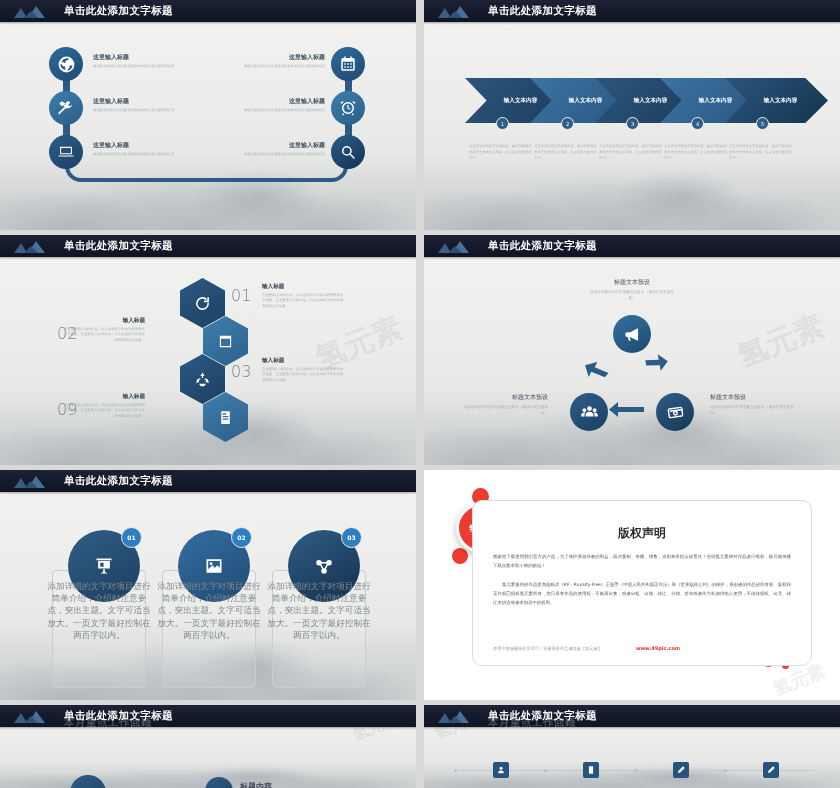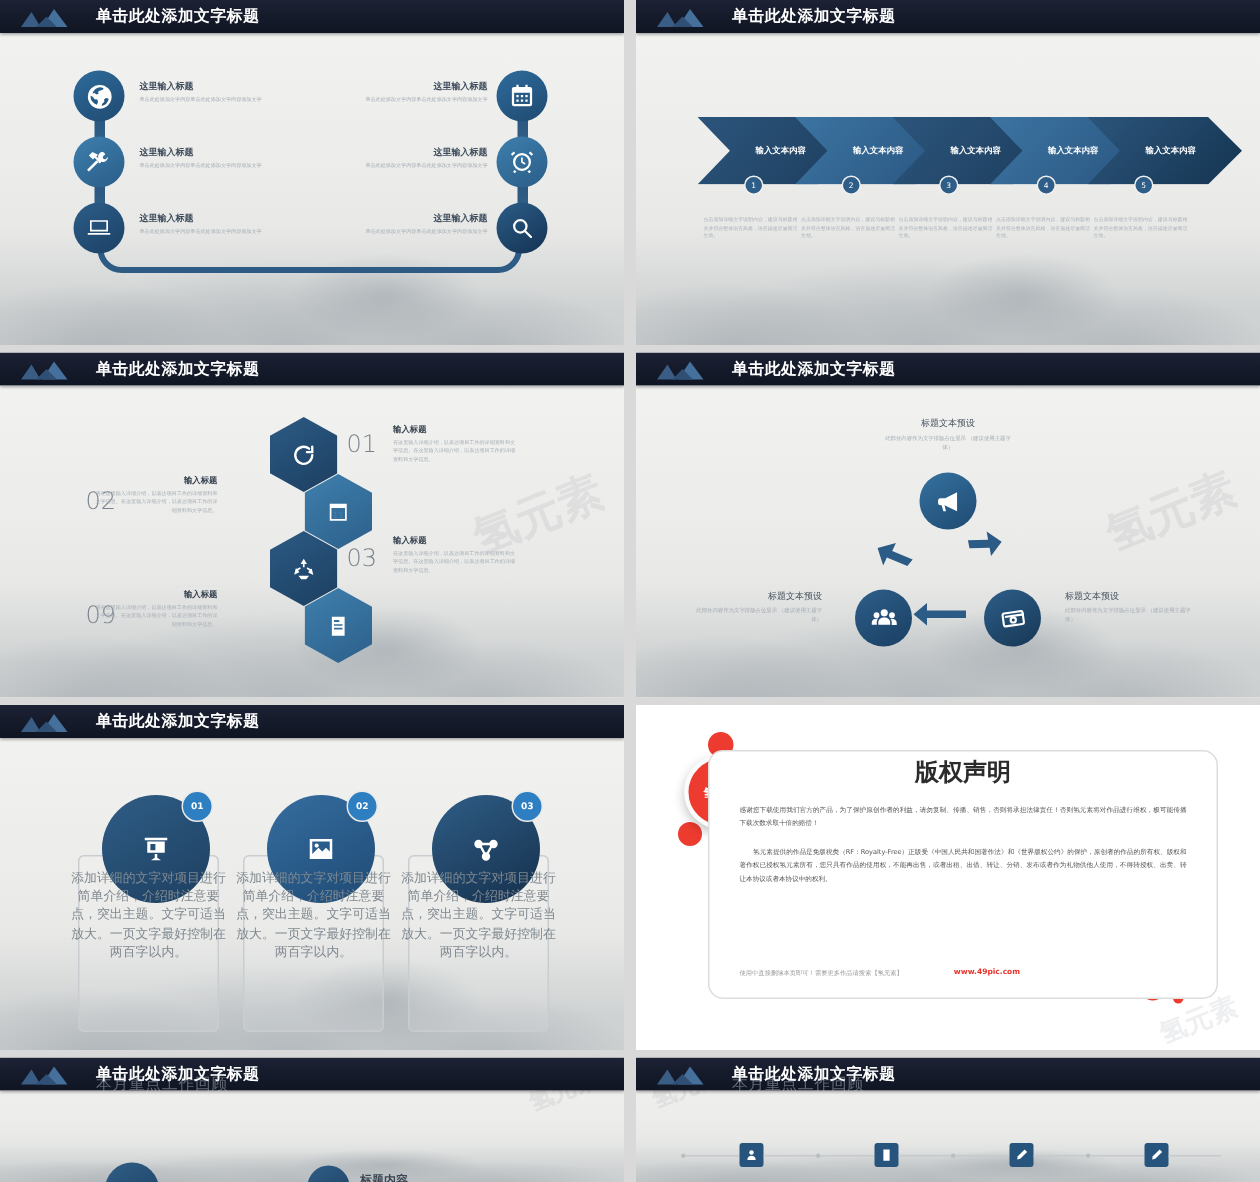--- a/index.html
+++ b/index.html
@@ -105,22 +105,22 @@
               display:flex;align-items:center;justify-content:center;
               border:1px solid #e9eaea; }
   .c5-txt { position:absolute; width:104px; text-align:center;
             font-size:8.6px; color:#7f888f; line-height:1.42;
             font-family:"DejaVu Sans","Liberation Sans",sans-serif;}
 
   
   .cp { position:absolute; inset:0; background:#ffffff; }
   .cp-card { position:absolute; left:48px; top:30px; width:340px; height:166px;
              border:1px solid #ddd; border-radius:10px; background:#fff;}
-  .cp-h { text-align:center; font-size:16px; font-weight:bold; color:#2b2b2b;
-          margin-top:4px;}
+  .cp-h { text-align:center; font-size:12px; font-weight:bold; color:#2b2b2b;
+          margin-top:24px;}
   .cp-p { margin:10px 20px 0 20px; font-size:4.4px; color:#555; line-height:2.05;
           text-align:justify; }
   .cp-f { position:absolute; left:20px; bottom:14px; right:20px;
           display:flex; align-items:center; gap:16px;}
   .cp-f .l { font-size:4.2px; color:#9b9b9b;}
   .cp-f .r { font-size:5px; color:#e8332a; font-weight:bold; margin-left:18px;}
   .dot { position:absolute; border-radius:50%; background:#ee3b2f; }
   .cp-logo { position:absolute; border-radius:50%; background:#ee3b2f;
              display:flex;align-items:center;justify-content:center;
              color:#fff; font-weight:bold; border:3px solid #fbfbfb;

